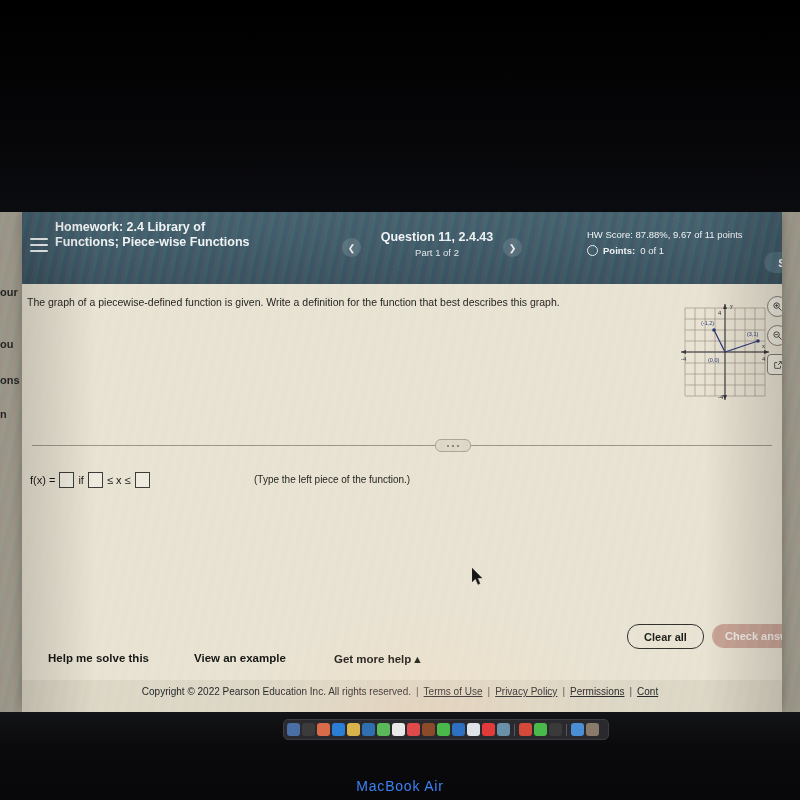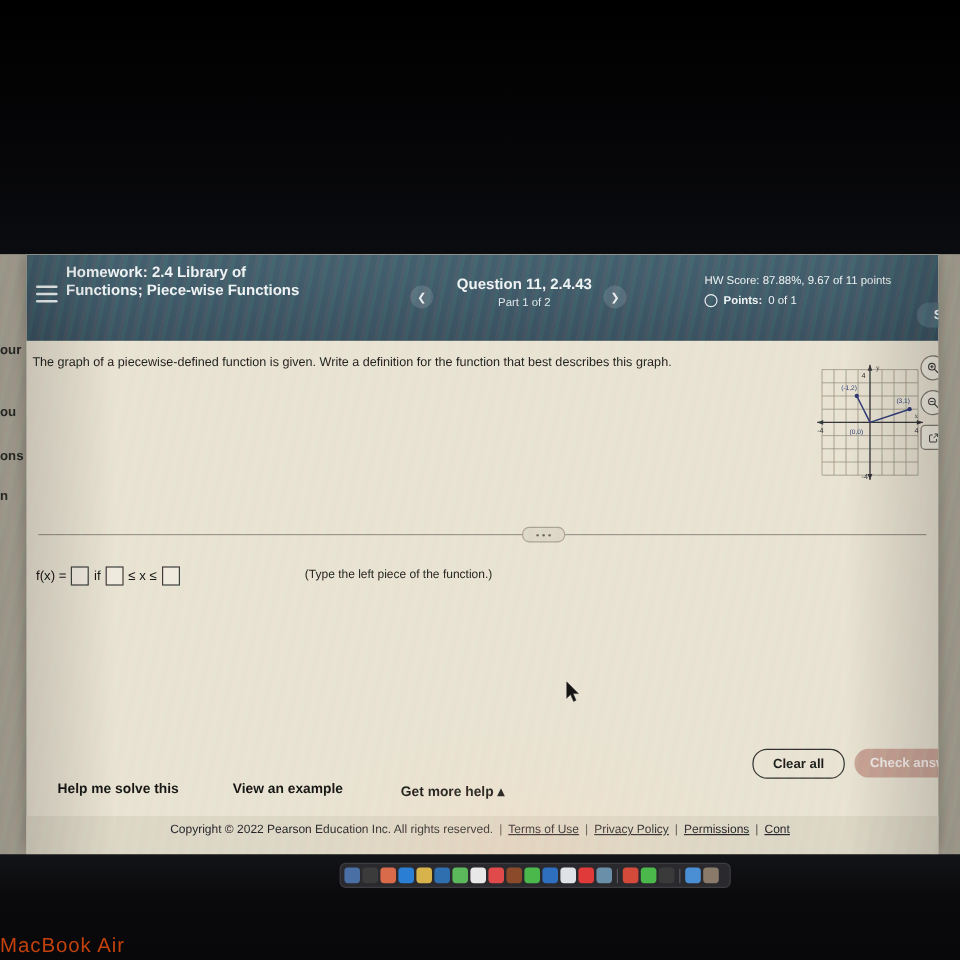--- a/index.html
+++ b/index.html
@@ -13,22 +13,22 @@
   
   #photo{position:absolute;inset:0;}
 
   
   .bezel-top{position:absolute;left:0;top:0;width:800px;height:212px;
     background:linear-gradient(180deg,#000 0%,#050507 55%,#0b0c10 100%);}
   .bezel-bottom{position:absolute;left:0;top:712px;width:800px;height:88px;
     background:linear-gradient(180deg,#131417 0%,#0a0a0c 40%,#08080a 100%);}
 
   .macbook-label{
-    position:absolute;left:0;top:778px;width:800px;
-    color:#c2410c;font-size:17px;letter-spacing:.8px;
+    position:absolute;left:0;top:778px;width:800px;text-align:center;
+    color:#3b82f6;font-size:14px;letter-spacing:.8px;
   }
 
   
   #screen{
     position:absolute;left:0;top:212px;width:800px;height:500px;
     background:#cfc6b4;
     overflow:hidden;
   }
 
   

